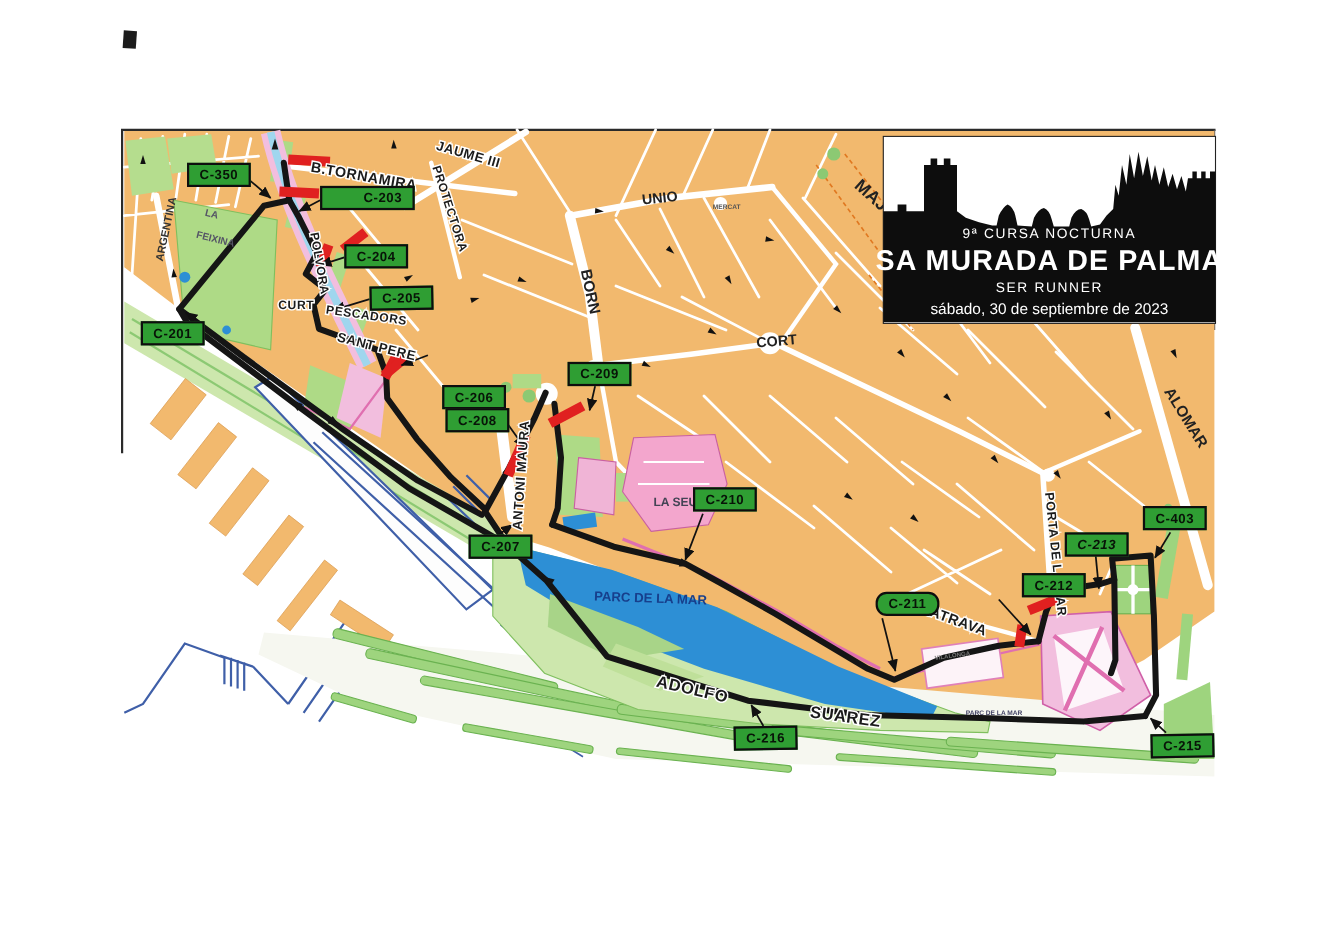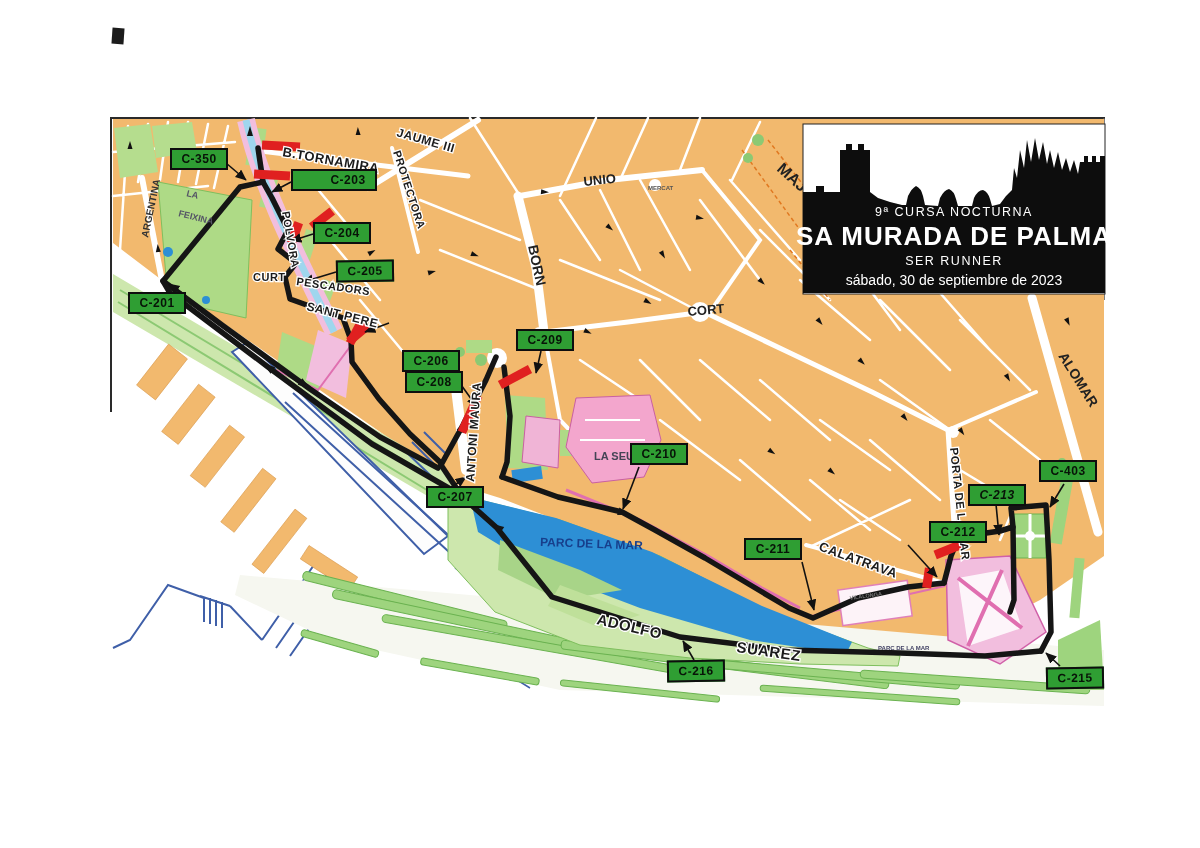--- a/index.html
+++ b/index.html
@@ -310,20 +310,20 @@
 <div class="cp" style="left:128px;top:292px;">C-201</div>
 <div class="cp" style="left:170px;top:148px;">C-350</div>
 <div class="cp" style="left:291px;top:169px;padding-left:28px;">C-203</div>
 <div class="cp" style="left:313px;top:222px;">C-204</div>
 <div class="cp" style="left:336px;top:260px;transform:rotate(-1deg);">C-205</div>
 <div class="cp" style="left:402px;top:310px;margin-top:40px;">C-206</div>
 <div class="cp" style="left:389px;top:486px;margin-left:37px;">C-207</div>
 <div class="cp" style="left:405px;top:371px;">C-208</div>
 <div class="cp" style="left:516px;top:329px;">C-209</div>
 <div class="cp" style="left:613px;top:443px;margin-left:17px;">C-210</div>
-<div class="cp" style="left:744px;top:538px;">C-211</div>
+<div class="cp" style="left:796px;top:538px;border-radius:10px;">C-211</div>
 <div class="cp" style="left:929px;top:521px;">C-212</div>
 <div class="cp" style="left:968px;top:484px;font-style:italic;">C-213</div>
 <div class="cp" style="left:1039px;top:460px;">C-403</div>
 <div class="cp" style="left:1046px;top:667px;transform:rotate(-1deg);">C-215</div>
 <div class="cp" style="left:667px;top:660px;transform:rotate(-1deg);">C-216</div>
 
 </div>
 
 </body></html>

